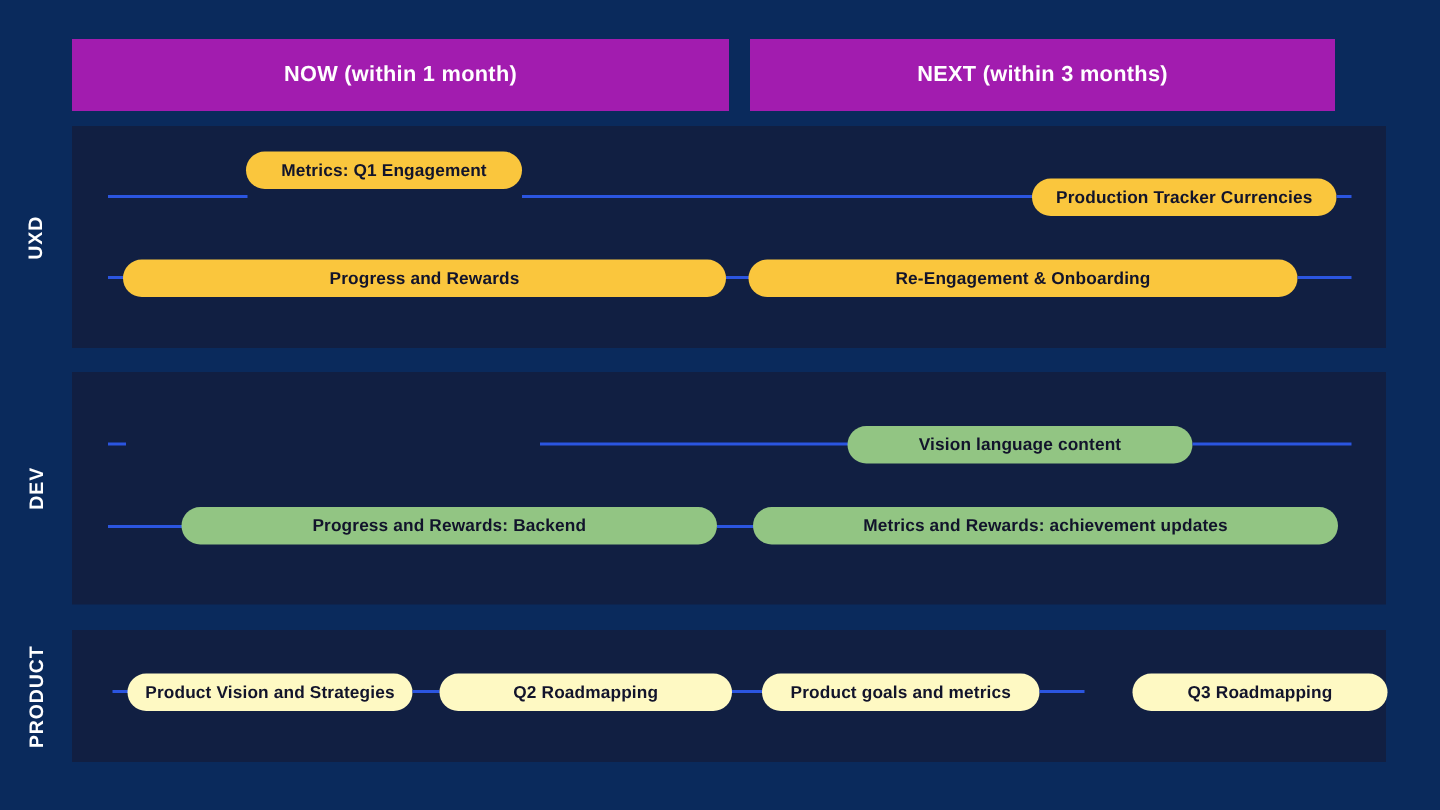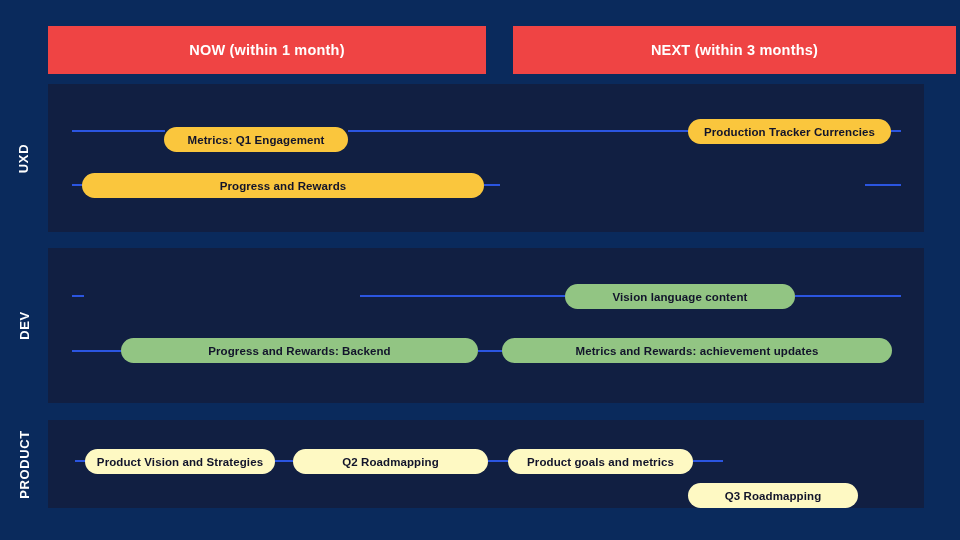--- a/index.html
+++ b/index.html
@@ -38,33 +38,33 @@
     transform: rotate(-90deg);
     transform-origin: center center;
     display: block;
   }
 
   
   .col-header {
     position: absolute;
     top: 26px;
     height: 48px;
-    background: #ef4444;
+    background: #a21caf;
     display: flex;
     align-items: center;
     justify-content: center;
   }
   .col-header-text {
     color: #ffffff;
     font-size: 14.5px;
     font-weight: bold;
     letter-spacing: 0.2px;
   }
   #col-now    { left: 48px;  width: 438px; }
-  #col-next   { left: 513px; width: 443px; }
+  #col-next   { left: 500px; width: 390px; }
 
   
   .row-panel {
     position: absolute;
     left: 48px;
     width: 876px;
     background: #111f42;
   }
   #panel-uxd     { top: 84px;  height: 148px; }
   #panel-dev     { top: 248px; height: 155px; }
@@ -119,34 +119,37 @@
   </div>
   <div class="col-header" id="col-next">
     <div class="col-header-text">NEXT (within 3 months)</div>
   </div>
 
   <div class="row-panel" id="panel-uxd"></div>
   <div class="row-panel" id="panel-dev"></div>
   <div class="row-panel" id="panel-product"></div>
 
   <div class="connector" style="left:72px;  top:130px; width:93px;"></div>
-  <div class="pill pill-yellow" style="left:164px; top:127px; width:184px;">
+  <div class="pill pill-yellow" style="left:164px; top:101px; width:184px;">
     <span class="pill-text">Metrics: Q1 Engagement</span>
   </div>
   <div class="connector" style="left:348px; top:130px; width:342px;"></div>
   <div class="pill pill-yellow" style="left:688px; top:119px; width:203px;">
     <span class="pill-text">Production Tracker Currencies</span>
   </div>
   <div class="connector" style="left:891px; top:130px; width:10px;"></div>
 
   <div class="connector" style="left:72px;  top:184px; width:11px;"></div>
   <div class="pill pill-yellow" style="left:82px;  top:173px; width:402px;align-items:center;">
     <span class="pill-text">Progress and Rewards</span>
   </div>
   <div class="connector" style="left:484px; top:184px; width:16px;"></div>
+  <div class="pill pill-yellow" style="left:499px; top:173px; width:366px;">
+    <span class="pill-text">Re-Engagement &amp; Onboarding</span>
+  </div>
   <div class="connector" style="left:865px; top:184px; width:36px;"></div>
 
   <div class="connector" style="left:72px;  top:295px; width:12px;"></div>
   <div class="connector" style="left:360px; top:295px; width:206px;"></div>
   <div class="pill pill-green" style="left:565px; top:284px; width:230px;">
     <span class="pill-text">Vision language content</span>
   </div>
   <div class="connector" style="left:795px; top:295px; width:106px;"></div>
 
   <div class="connector" style="left:72px;  top:350px; width:50px;"></div>
@@ -164,17 +167,17 @@
   </div>
   <div class="connector" style="left:275px; top:460px; width:18px;"></div>
   <div class="pill pill-blue" style="left:293px; top:449px; width:195px;">
     <span class="pill-text">Q2 Roadmapping</span>
   </div>
   <div class="connector" style="left:488px; top:460px; width:20px;"></div>
   <div class="pill pill-blue" style="left:508px; top:449px; width:185px;">
     <span class="pill-text">Product goals and metrics</span>
   </div>
   <div class="connector" style="left:693px; top:460px; width:30px;"></div>
-  <div class="pill pill-blue" style="left:688px; top:449px; width:170px;margin-top:34px;">
+  <div class="pill pill-blue" style="left:755px; top:449px; width:170px;">
     <span class="pill-text">Q3 Roadmapping</span>
   </div>
 
 </div>
 
 </body></html>

